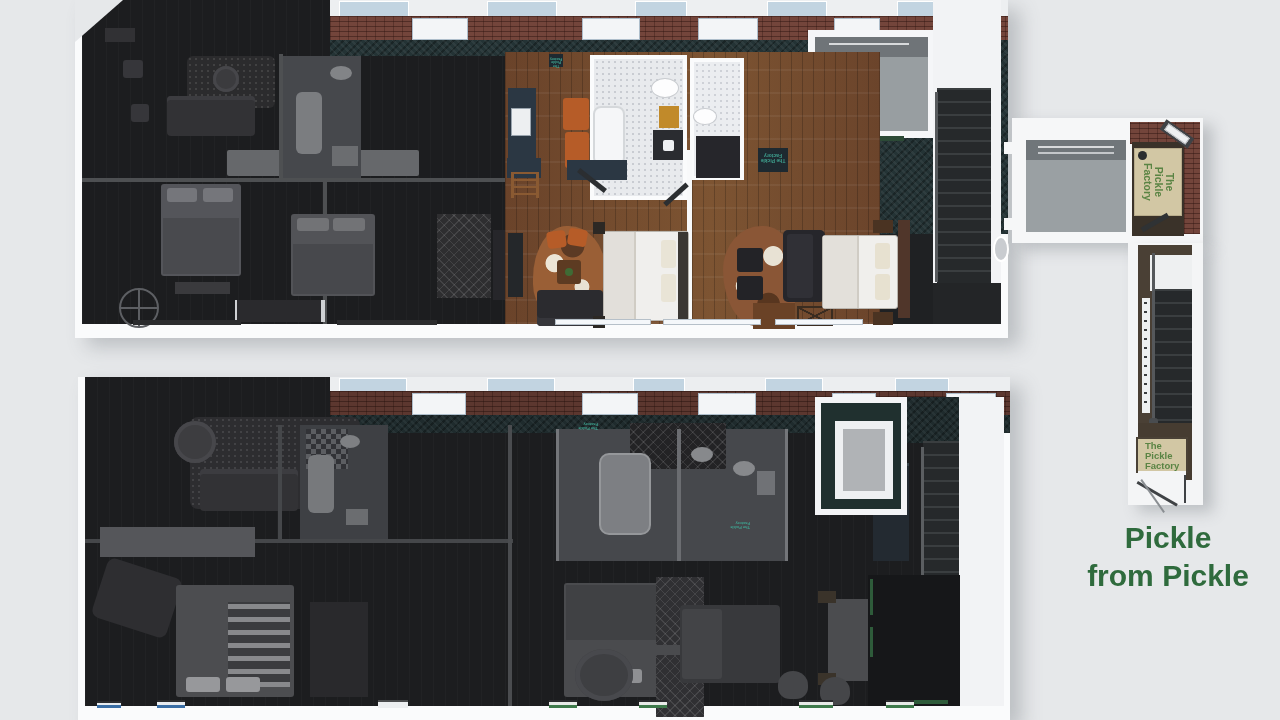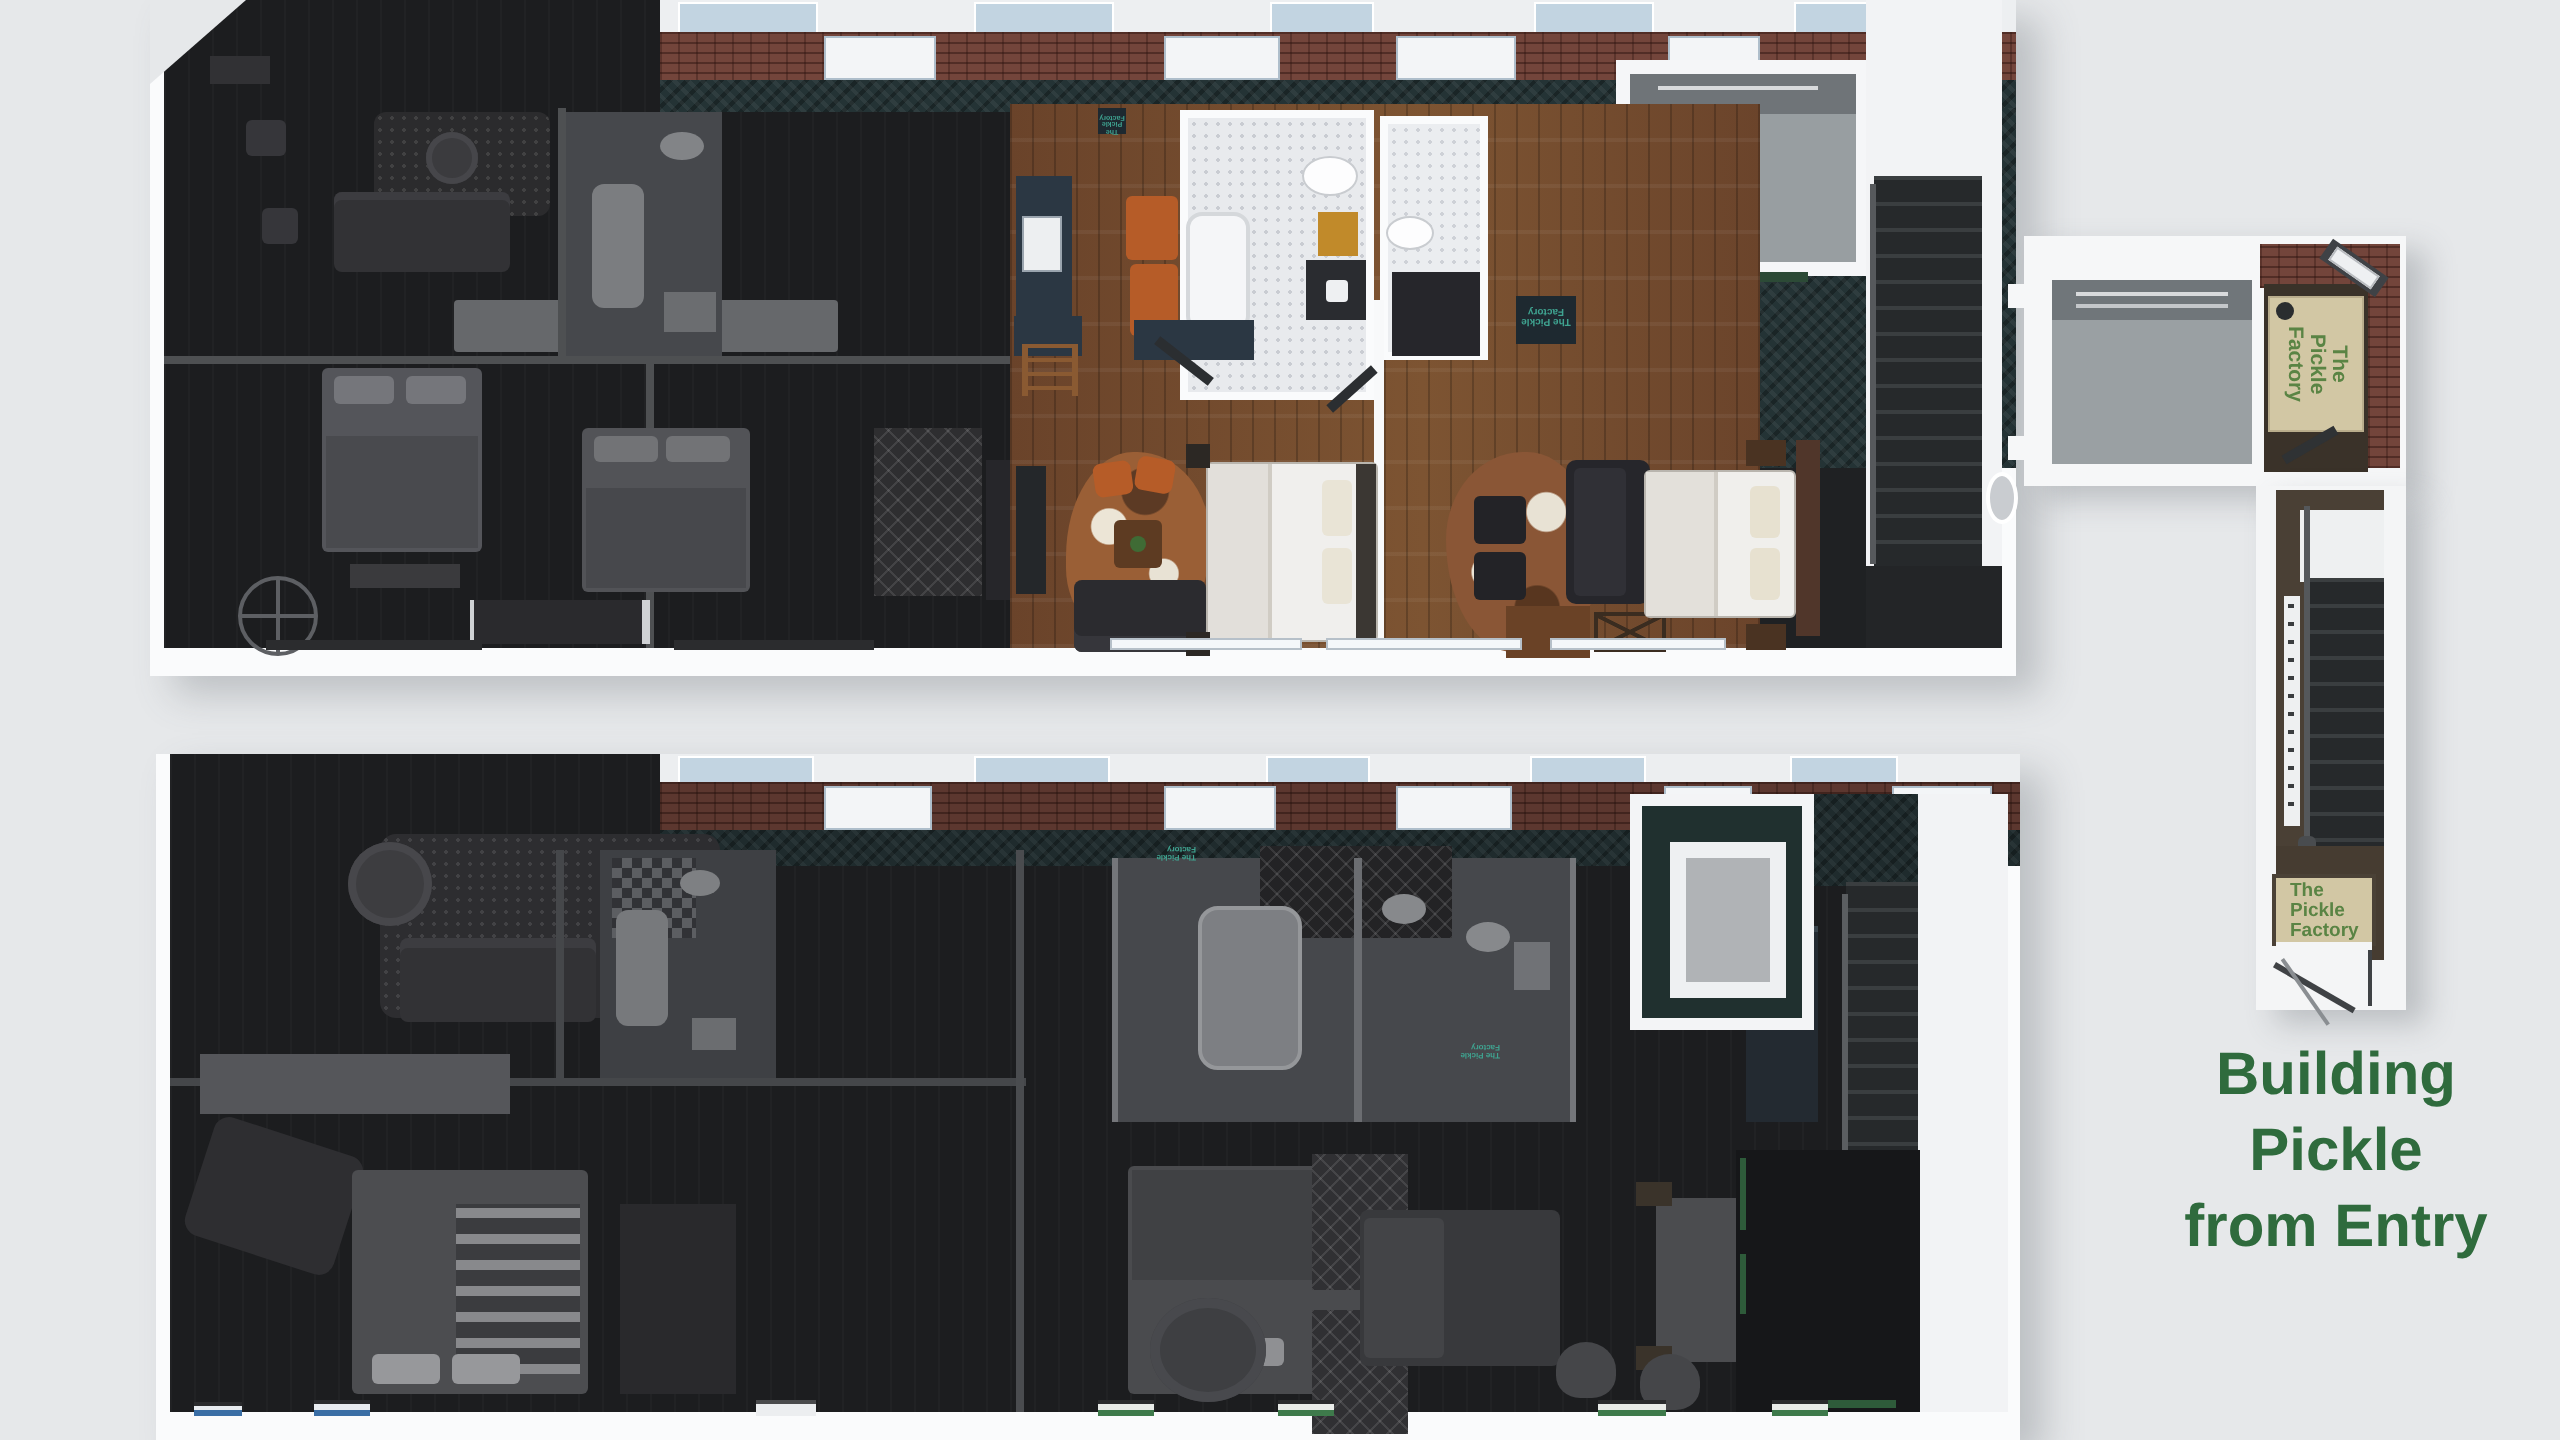--- a/index.html
+++ b/index.html
@@ -329,18 +329,17 @@
         <div>Factory</div>
       </div>
     </div>
     <div class="a" style="left:10px;top:228px;width:48px;height:10px;background:#f4f5f6;"></div>
     <div class="a" style="left:10px;top:238px;width:46px;height:3px;background:#3f4245;transform:rotate(30deg);transform-origin:left top;"></div>
     <div class="a" style="left:14px;top:236px;width:40px;height:2px;background:#8a8e92;transform:rotate(55deg);transform-origin:left top;"></div>
     <div class="a" style="left:56px;top:232px;width:2px;height:28px;background:#3f4245;"></div>
   </div>
 
   <div class="a caption" style="left:1064px;top:519px;width:208px;">
-    <div>Building</div>
     <div>Pickle</div>
-    <div>from Entry</div>
+    <div>from Pickle</div>
   </div>
 
 </div>
 
 </body></html>

